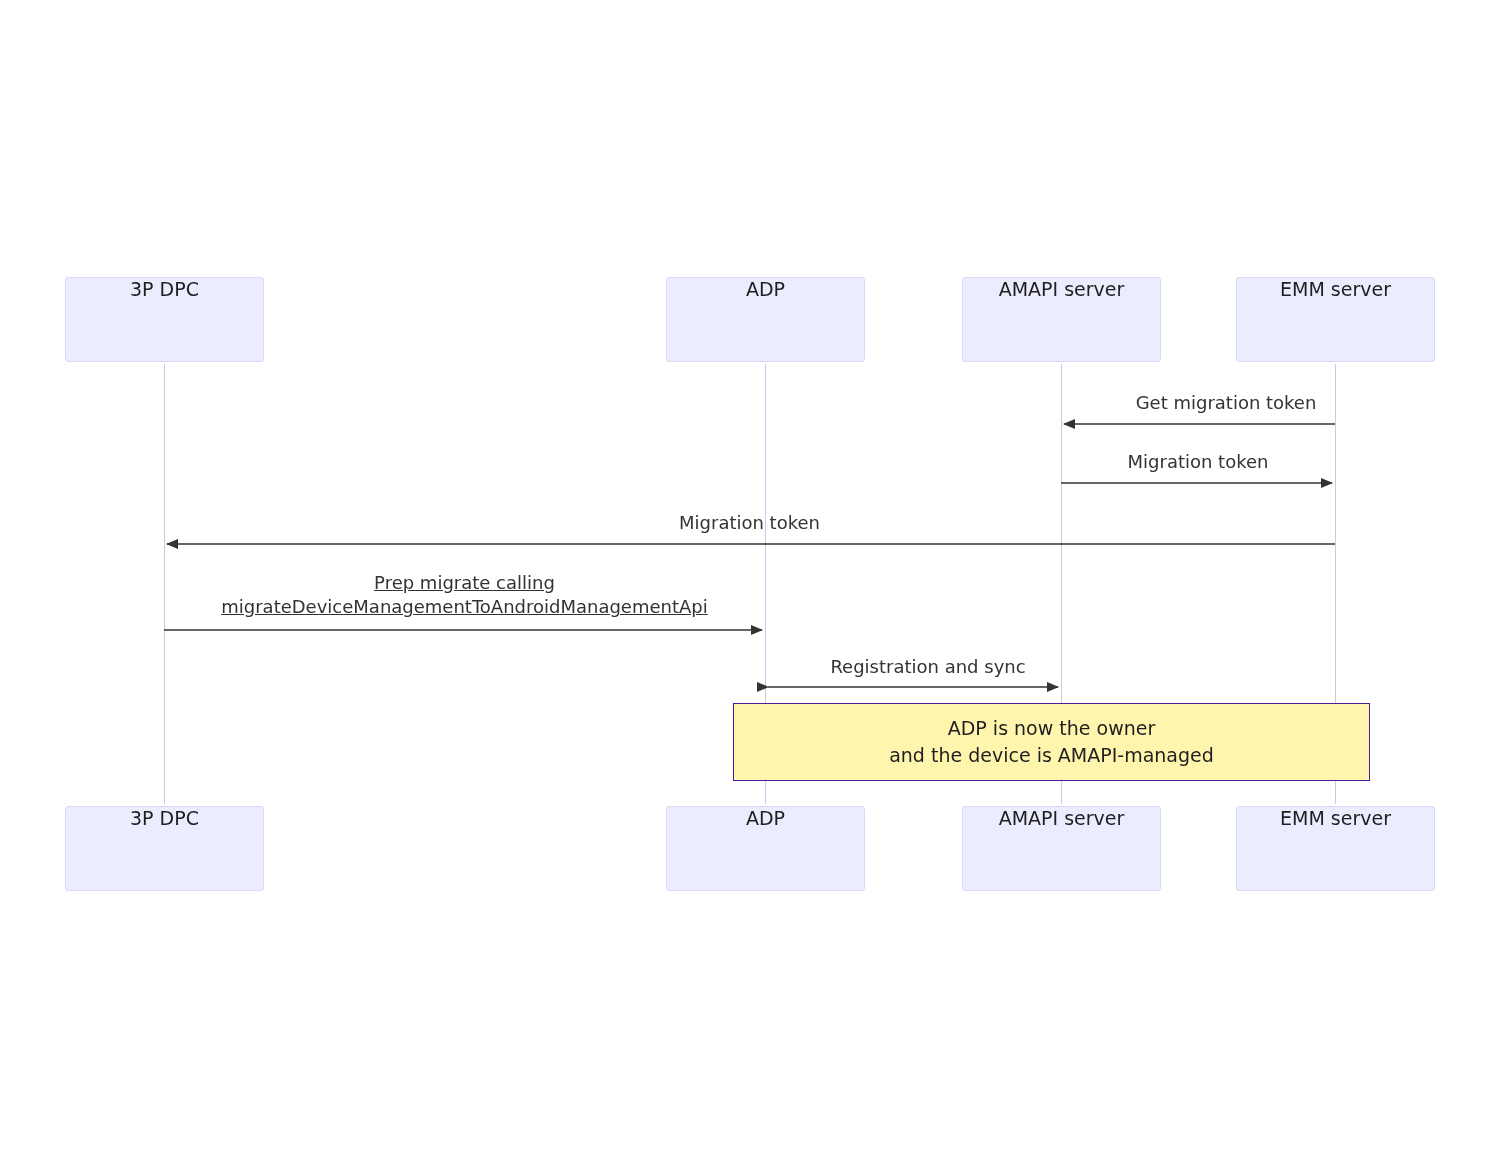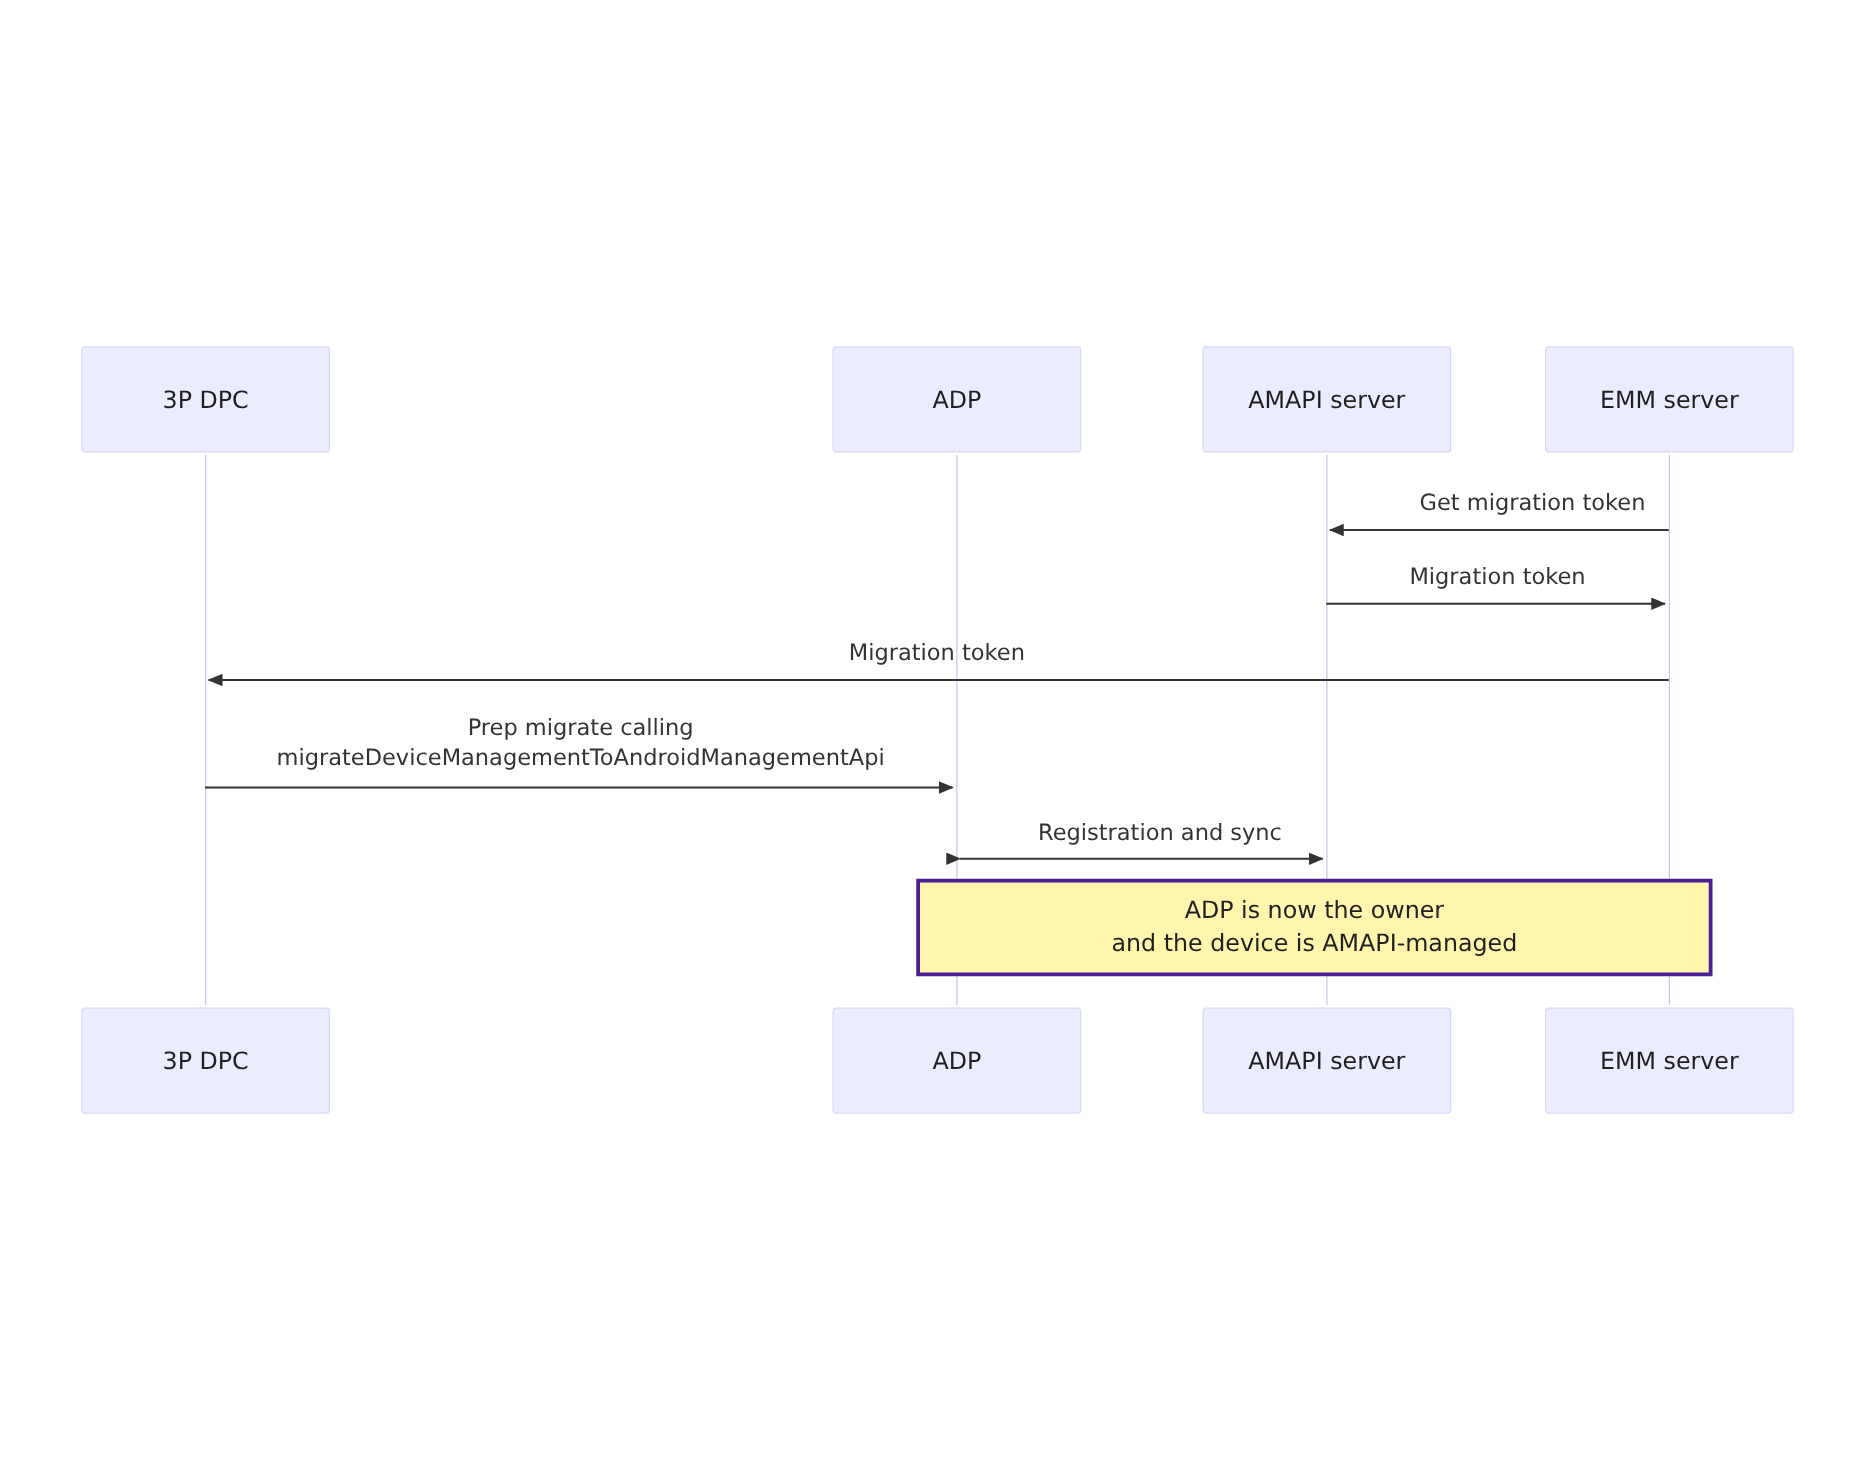--- a/index.html
+++ b/index.html
@@ -23,39 +23,39 @@
     width: 1px;
     background: #c8c8e8;
   }
   .actor-box {
     position: absolute;
     box-sizing: border-box;
     background: #ececff;
     border: 1px solid #d8d8f5;
     border-radius: 3px;
     display: flex;
-    align-items: center;
+    align-items: flex-start;
     justify-content: center;
     font-size: 19px;
     color: #1f1f1f;
     text-align: center;
   }
   .msg-label {
     position: absolute;
     font-size: 18px;
     color: #333333;
     text-align: center;
     white-space: pre;
     line-height: 1.35;
   }
   .note-box {
     position: absolute;
     box-sizing: border-box;
     background: #fff5ad;
-    border: 3px solid #4c1d95;
+    border: 1px solid #4c1d95;
     display: flex;
     flex-direction: column;
     align-items: center;
     justify-content: center;
     font-size: 19px;
     color: #1f1f1f;
     text-align: center;
     line-height: 1.4;
   }
   .arrow-svg {
@@ -107,21 +107,21 @@
     <line x1="1335" y1="544" x2="167" y2="544" stroke="#333333" stroke-width="1.6" marker-end="url(#ah-l)"></line>
 
     <line x1="164" y1="630" x2="762" y2="630" stroke="#333333" stroke-width="1.6" marker-end="url(#ah-r)"></line>
 
     <line x1="768" y1="687" x2="1058" y2="687" stroke="#333333" stroke-width="1.6" marker-end="url(#ah-r)" marker-start="url(#ah-l)"></line>
   </svg>
 
   <div class="msg-label" style="left:1061px; top:391px; width:274px;padding-left:28px;">Get migration token</div>
   <div class="msg-label" style="left:1061px; top:450px; width:274px;">Migration token</div>
   <div class="msg-label" style="left:164px; top:511px; width:1171px;">Migration token</div>
-  <div class="msg-label" style="left:164px; top:571px; width:601px;">Prep migrate calling
+  <div class="msg-label" style="left:164px; top:571px; width:601px;text-decoration:underline;">Prep migrate calling
 migrateDeviceManagementToAndroidManagementApi</div>
   <div class="msg-label" style="left:765px; top:655px; width:296px;padding-left:15px;">Registration and sync</div>
 
   <div class="note-box" style="left:733px; top:703px; width:637px; height:78px;">
     <span>ADP is now the owner</span>
     <span>and the device is AMAPI-managed</span>
   </div>
 
   <div class="actor-box" style="left:65px; top:806px; width:199px; height:85px;">
     <span>3P DPC</span>

